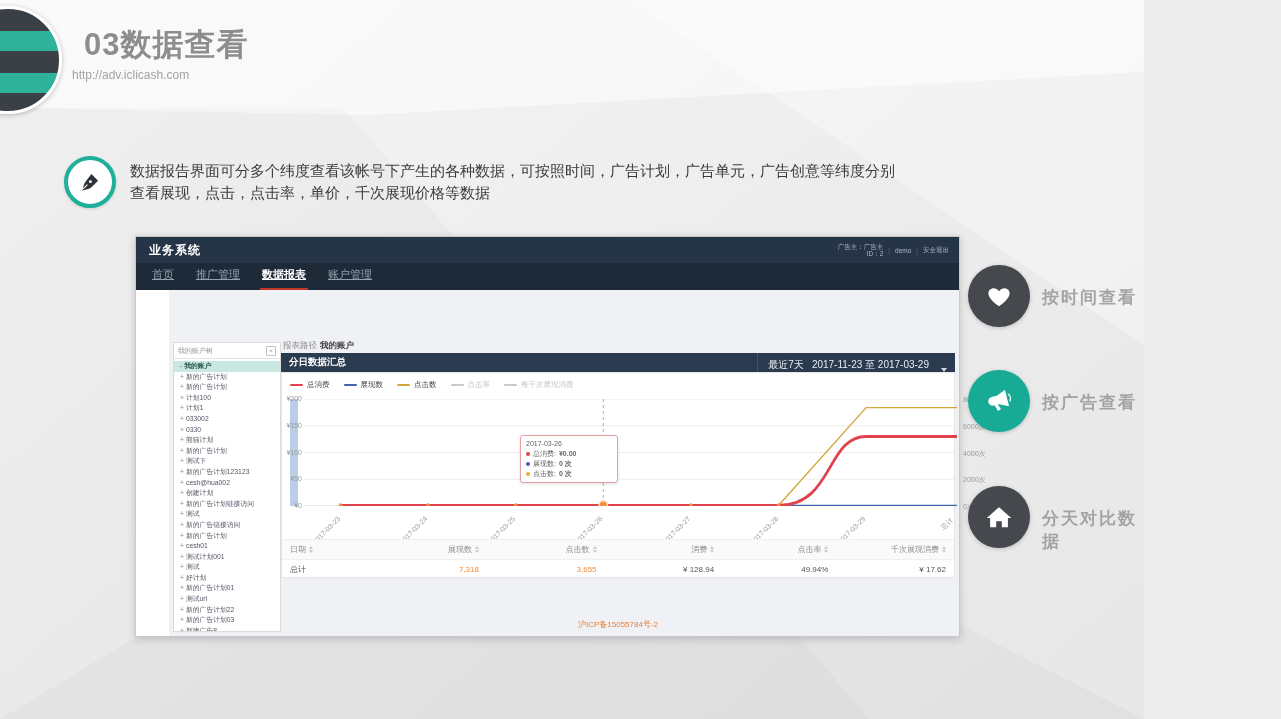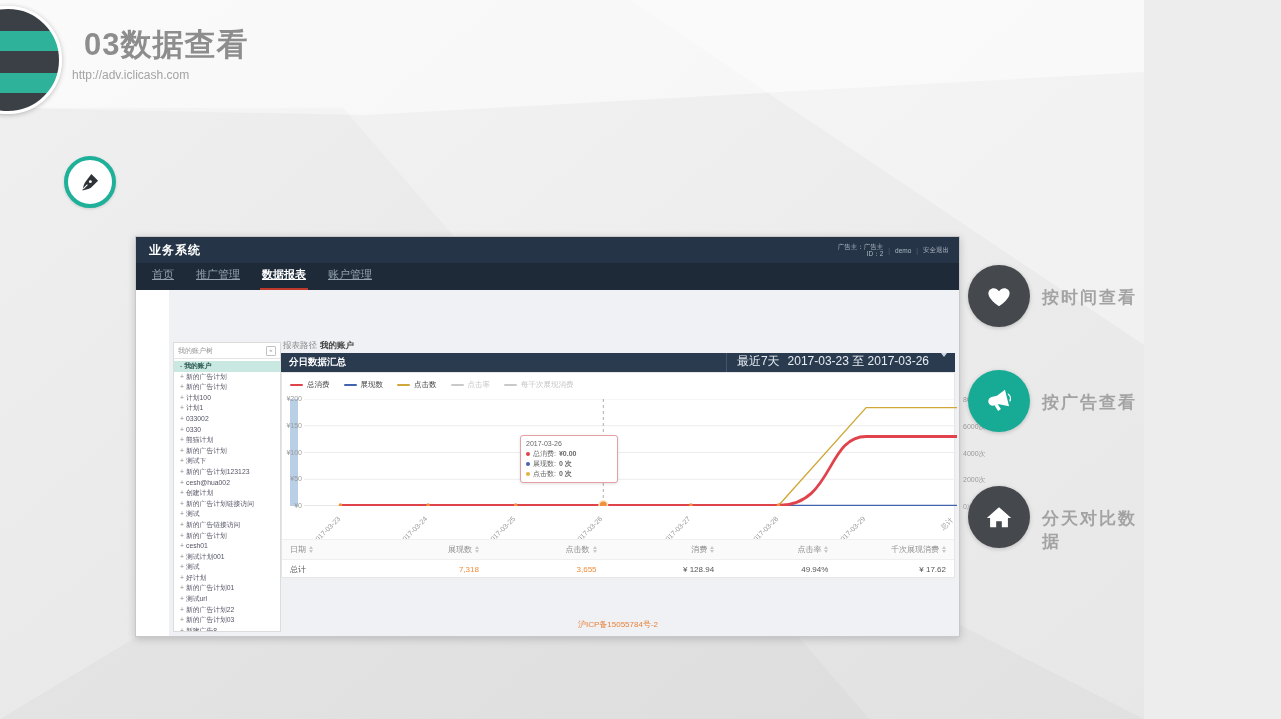--- a/index.html
+++ b/index.html
@@ -42,21 +42,21 @@
   .tree-item{font-size:6.8px;line-height:10.6px;color:#556;padding-left:6px;white-space:nowrap;cursor:pointer;}
   .tree-item .pfx{color:#8b8b8b;margin-right:2px;}
   .tree-item.selected{background:#c9e8e1;color:#2c5a52;font-weight:bold;}
 
   
   .main{position:absolute;left:112px;top:50px;right:4px;bottom:4px;}
   .breadcrumb{position:absolute;left:2px;top:0;font-size:8.5px;color:#8a8a8a;}
   .breadcrumb b{color:#444;margin-left:3px;}
   .panel-head{position:absolute;left:0;top:13px;right:0;height:19px;background:#2a3b50;display:flex;align-items:center;}
   .panel-title{color:#fff;font-size:9.5px;font-weight:bold;margin-left:8px;}
-  .date-filter{margin-left:auto;display:flex;align-items:flex-start;height:100%;border-left:1px solid #42536a;padding:0 8px 0 10px;color:#e8edf2;font-size:12px;gap:8px;cursor:pointer;}
+  .date-filter{margin-left:auto;display:flex;align-items:flex-end;height:100%;border-left:1px solid #42536a;padding:0 8px 0 10px;color:#e8edf2;font-size:10px;gap:8px;cursor:pointer;}
   .caret{width:0;height:0;border-left:3.5px solid transparent;border-right:3.5px solid transparent;border-top:4px solid #cfd8e2;margin-left:4px;}
   .panel-body{position:absolute;left:0;top:32px;right:0;height:204px;background:#fff;border:1px solid #e6e6e6;}
 
   
   .chart{position:absolute;left:0;top:0;right:0;height:166px;}
   .legend{position:absolute;left:8px;top:7px;display:flex;gap:14px;align-items:center;}
   .legend-item{display:flex;align-items:center;gap:4px;font-size:7.5px;color:#444;cursor:pointer;}
   .legend-item.disabled{color:#c6c6c6;}
   .legend-dash{width:13px;height:2px;border-radius:1px;}
   .axis-bar{position:absolute;left:8px;top:26px;width:8px;height:107px;background:#b9cfe6;}
@@ -99,20 +99,24 @@
   <div class="corner-circle"></div>
   <div class="slide-title">03数据查看</div>
   <div class="slide-url">http://adv.iclicash.com</div>
 
   <div class="desc-icon">
     <svg width="22" height="22" viewBox="0 0 24 24">
       <path d="M13.5 3.2l7.3 7.3-7.2 7.2c-1.6 1.6-5.3 2.6-7.6 3l-2.2.5.5-2.2c.4-2.3 1.4-6 3-7.6z" fill="#2f3337"></path>
       <circle cx="12.4" cy="11.6" r="1.6" fill="#fff"></circle>
       <path d="M4.6 19.4l4.6-4.6" stroke="#fff" stroke-width="1.1"></path>
     </svg>
+  </div>
+  <div class="desc-text">
+    <div>数据报告界面可分多个纬度查看该帐号下产生的各种数据，可按照时间，广告计划，广告单元，广告创意等纬度分别</div>
+    <div>查看展现，点击，点击率，单价，千次展现价格等数据</div>
   </div>
 
   <div class="app">
     <div class="app-header">
       <span class="app-brand">业务系统</span>
       <div class="app-user">
         <span class="adv-stack">
           <span>广告主：广告主</span><br>
           <span>ID：2</span>
         </span>
@@ -165,21 +169,21 @@
       </div>
 
       <div class="main">
         <div class="breadcrumb">
           <span>报表路径</span><b>我的账户</b>
         </div>
         <div class="panel-head">
           <span class="panel-title">分日数据汇总</span>
           <div class="date-filter">
             <span>最近7天</span>
-            <span>2017-03-23 至 2017-03-26</span>
+            <span>2017-11-23 至 2017-03-29</span>
             <span class="caret"></span>
           </div>
         </div>
         <div class="panel-body">
           <div class="chart" id="chart">
             <div class="legend" id="legend">
                 <span class="legend-item">
                   <span class="legend-dash" style="background: rgb(224, 67, 75);"></span>
                   <span>总消费</span>
                 </span>

